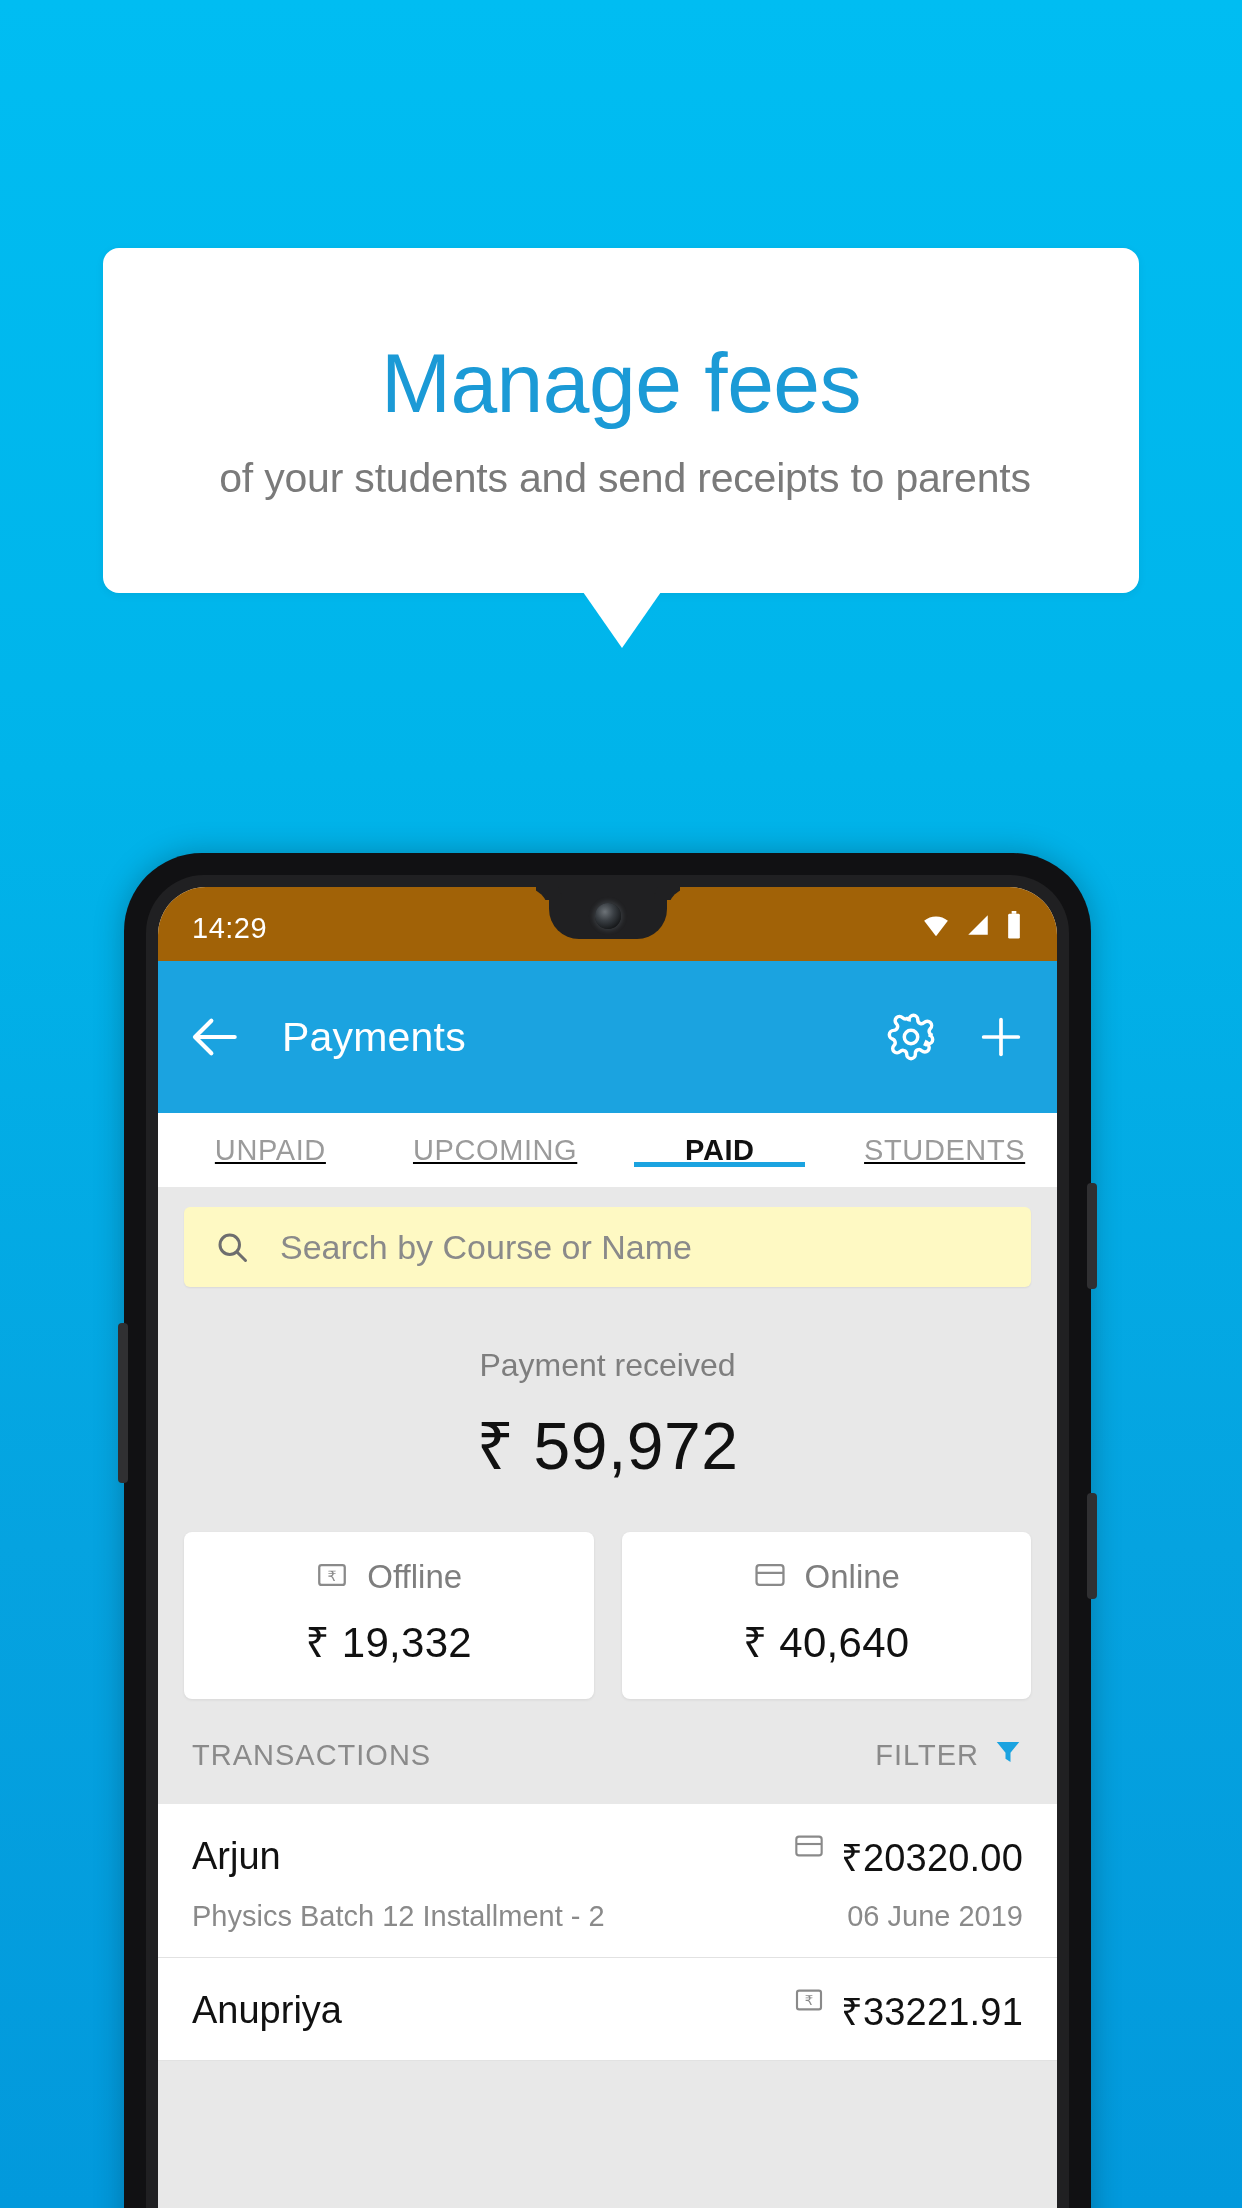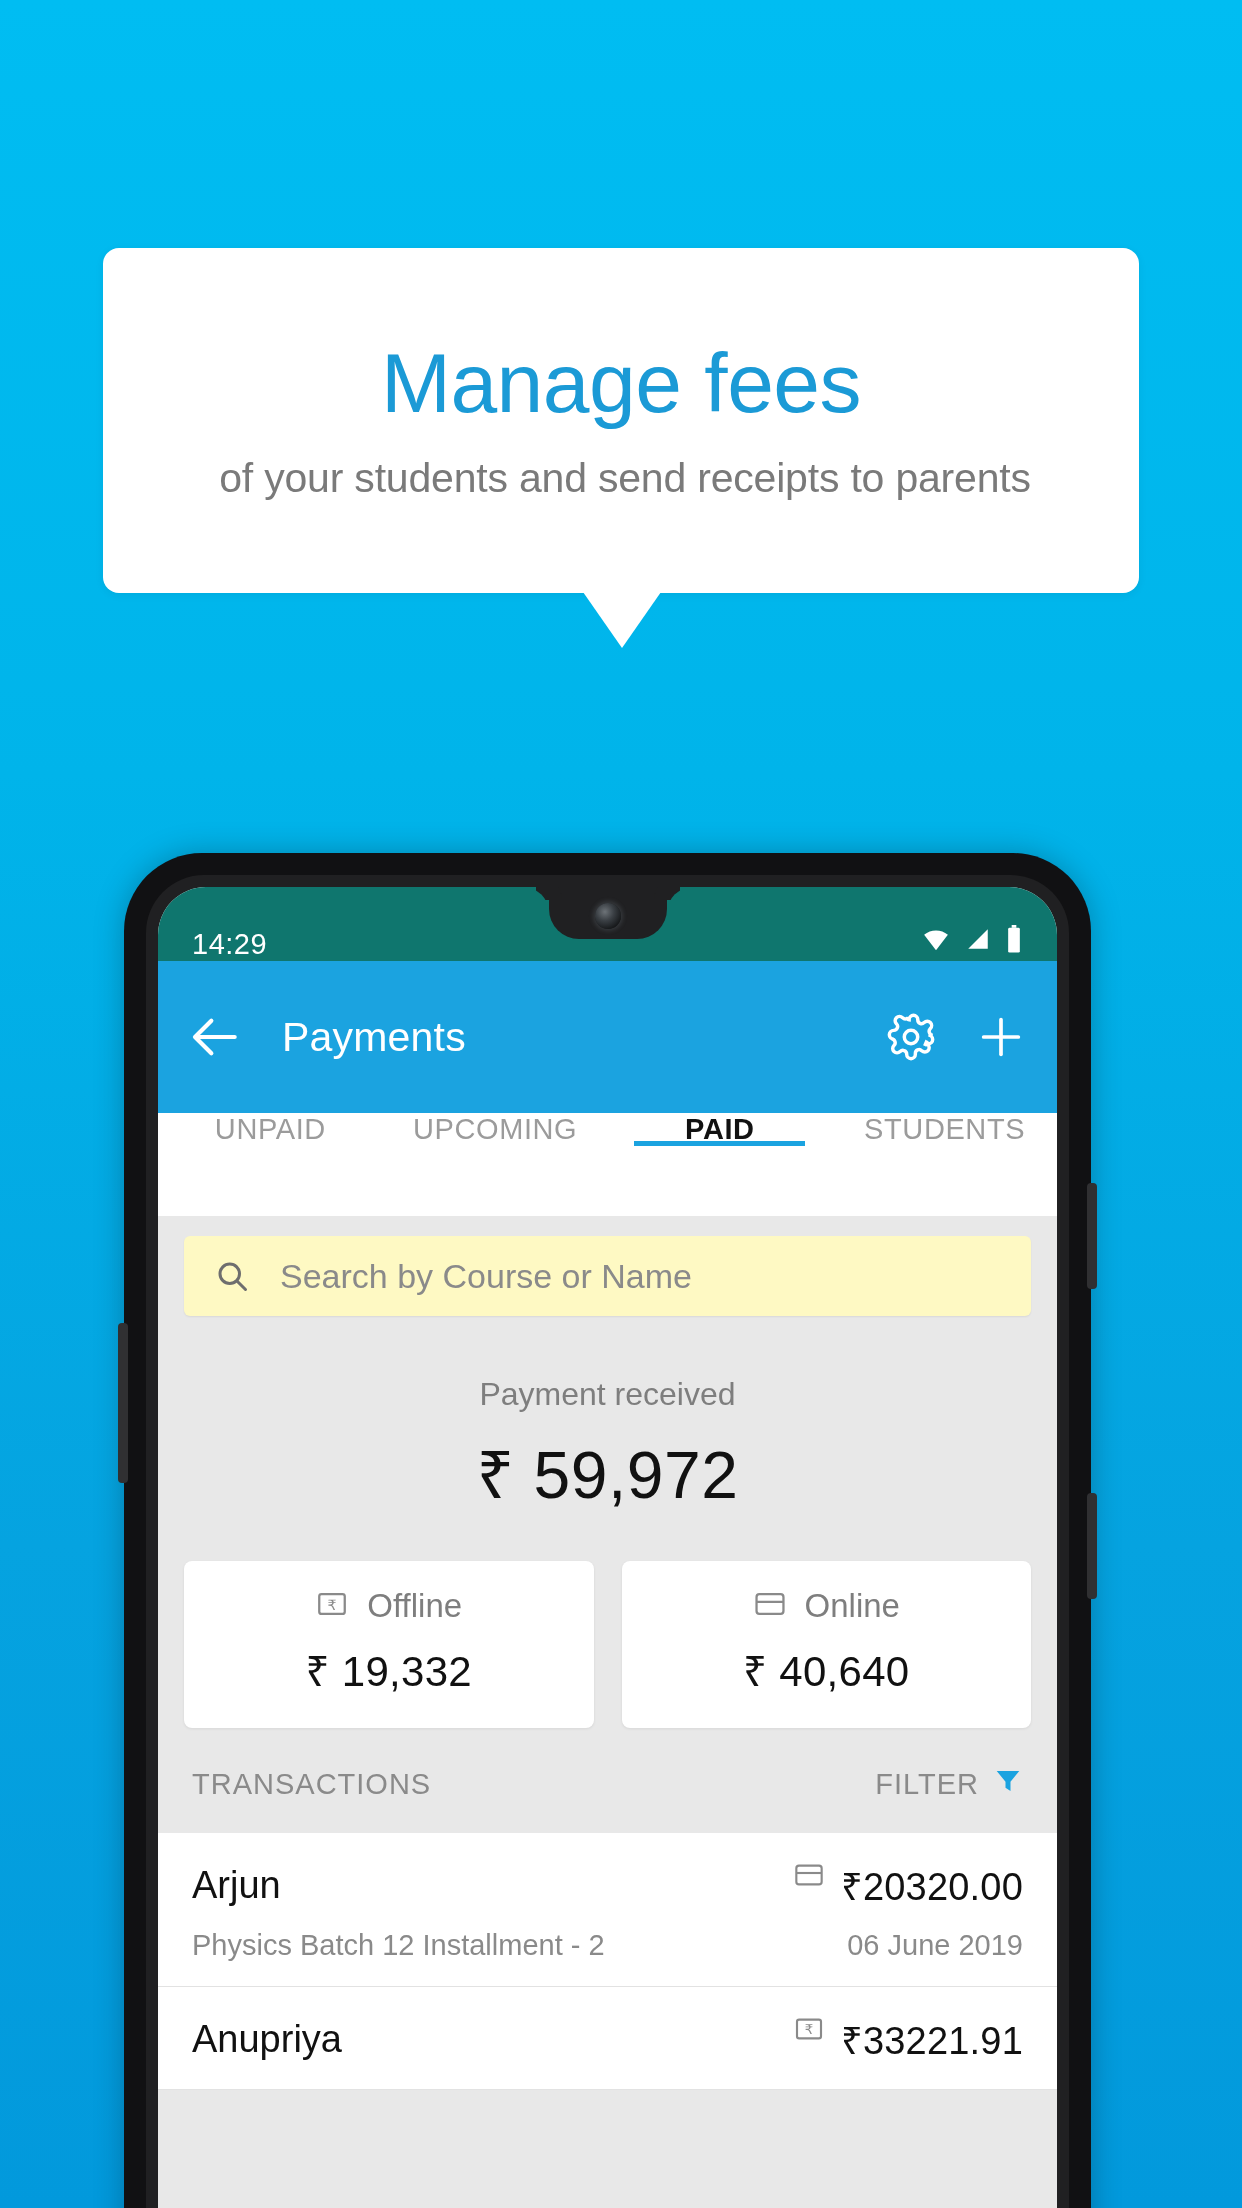--- a/index.html
+++ b/index.html
@@ -78,23 +78,23 @@
   
   .side-btn { position: absolute; background: #303032; border-radius: 4px; }
   #btn-vol-up   { right: -6px; top: 330px;  width: 10px; height: 106px; }
   #btn-vol-down { right: -6px; top: 640px;  width: 10px; height: 106px; }
   #btn-power    { left: -6px;  top: 470px;  width: 10px; height: 160px; }
 
   
   #status-bar {
     position: relative;
     height: 74px;
-    background: #0f766e;
-    display: flex;
-    align-items: flex-end;
+    background: #a16207;
+    display: flex;
+    align-items: center;
     justify-content: space-between;
     padding: 0 34px;
     color: #ffffff;
     font-size: 29px;
   }
   #status-time { font-weight: 500; letter-spacing: 0.5px; padding-top: 8px; }
   #status-icons { display: flex; align-items: center; gap: 14px; padding-top: 8px; }
   #notch {
     position: absolute;
     left: 50%; top: 0;
@@ -138,24 +138,25 @@
     font-size: 41px;
     font-weight: 400;
     margin-left: 38px;
     flex: 1 1 auto;
     letter-spacing: 0.2px;
   }
   .appbar-action { width: 52px; height: 52px; margin-left: 38px; flex: 0 0 auto; }
 
   
   #tabs {
-    height: 103px;
+    height: 74px;
     background: #ffffff;
     display: flex;
-    align-items: flex-start;
+    align-items: center;
+    text-decoration: underline;
   }
   .tab {
     flex: 1 1 0;
     display: flex;
     align-items: center;
     justify-content: center;
     font-size: 29px;
     letter-spacing: 0.6px;
     color: #9b9b9b;
     position: relative;

